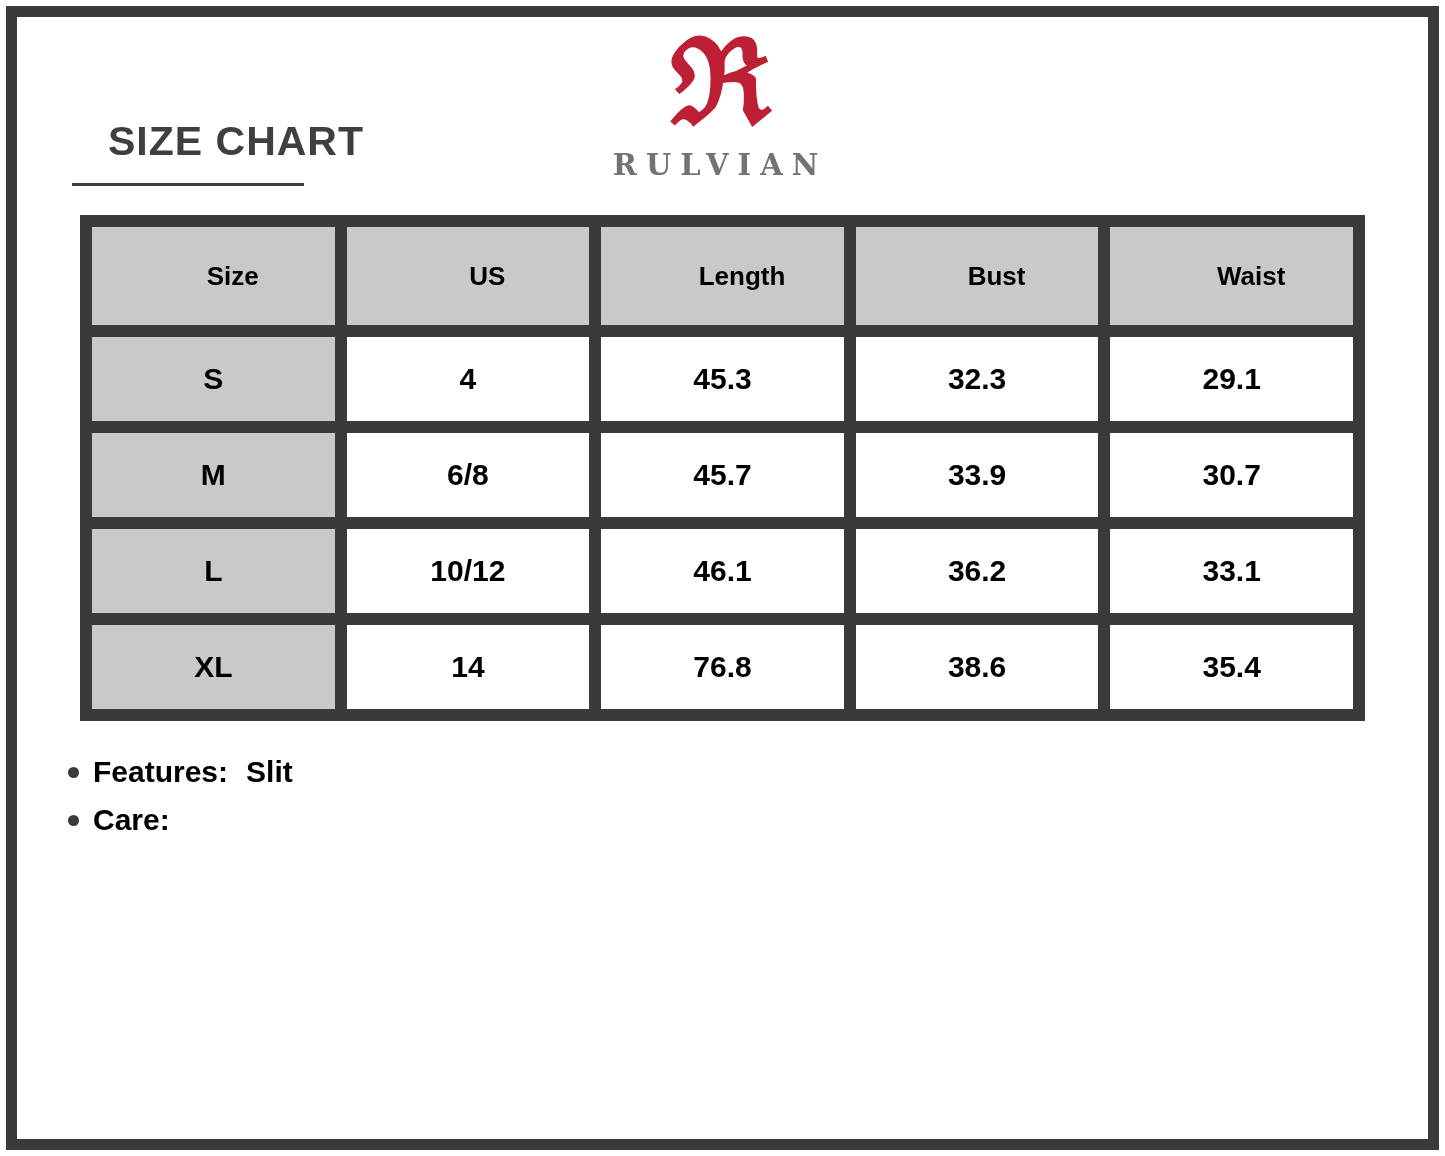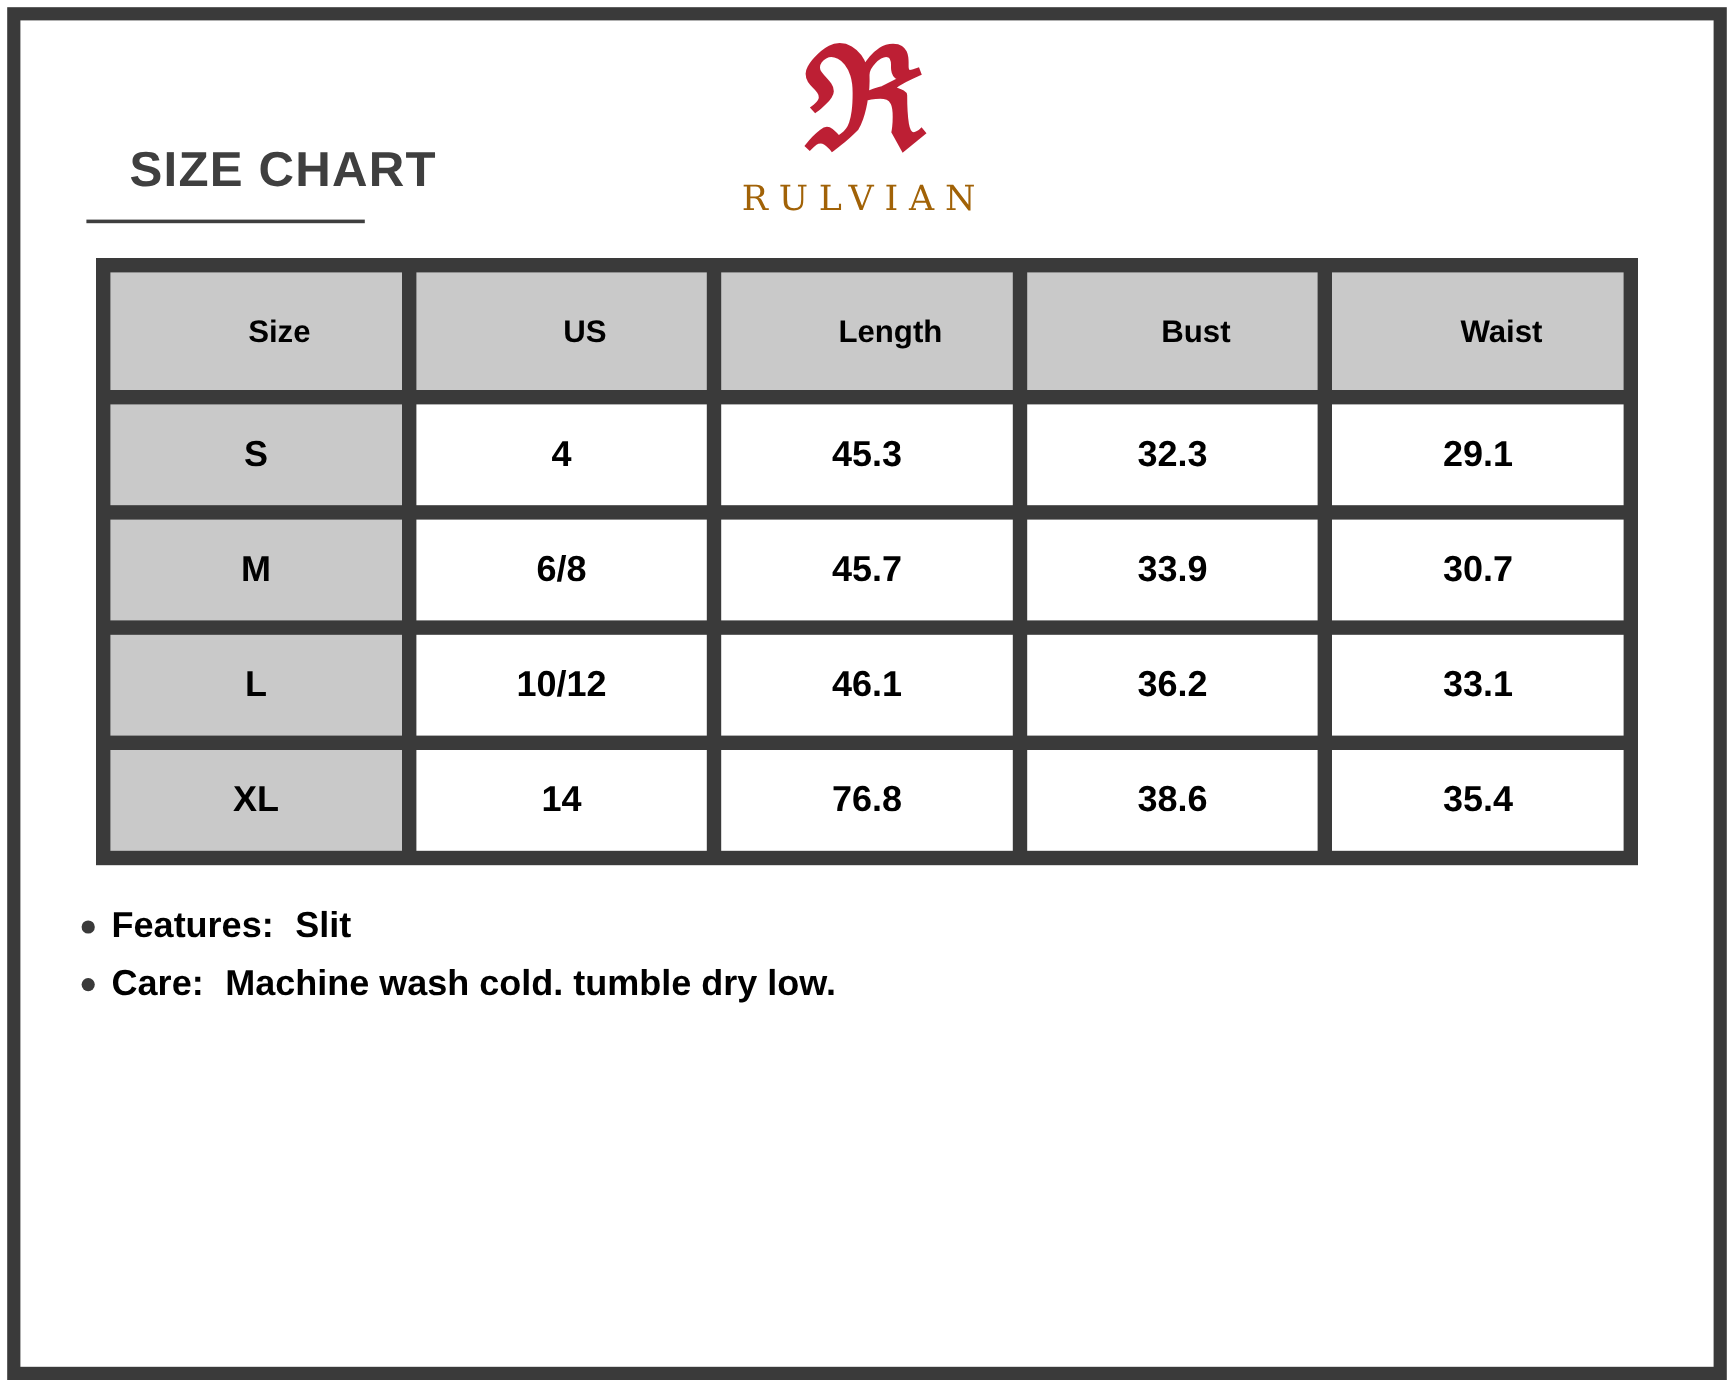--- a/index.html
+++ b/index.html
@@ -49,23 +49,23 @@
     line-height: 128px;
     font-weight: bold;
     color: #bd1f34;
     display: block;
   }
   .brand-name {
     display: block;
     margin-top: 2px;
     font-family: "DejaVu Serif", serif;
     font-size: 29px;
-    font-weight: normal;
+    font-weight: bold;
     letter-spacing: 9px;
-    color: #a16207;
+    color: #737373;
   }
 
   
   table.size-table {
     position: absolute;
     left: 80px; top: 215px;
     width: 1285px; height: 500px;
     background: #3a3a3a;
     border-collapse: separate;
     border-spacing: 12px;
@@ -178,16 +178,15 @@
 
   <div class="details">
     <div class="detail-item">
       <span class="bullet"></span>
       <span class="detail-label">Features:</span>
       <span class="detail-value">Slit</span>
     </div>
     <div class="detail-item">
       <span class="bullet"></span>
       <span class="detail-label">Care:</span>
-      <span class="detail-value">Machine wash cold. tumble dry low.</span>
     </div>
   </div>
 </div>
 
 </body></html>

